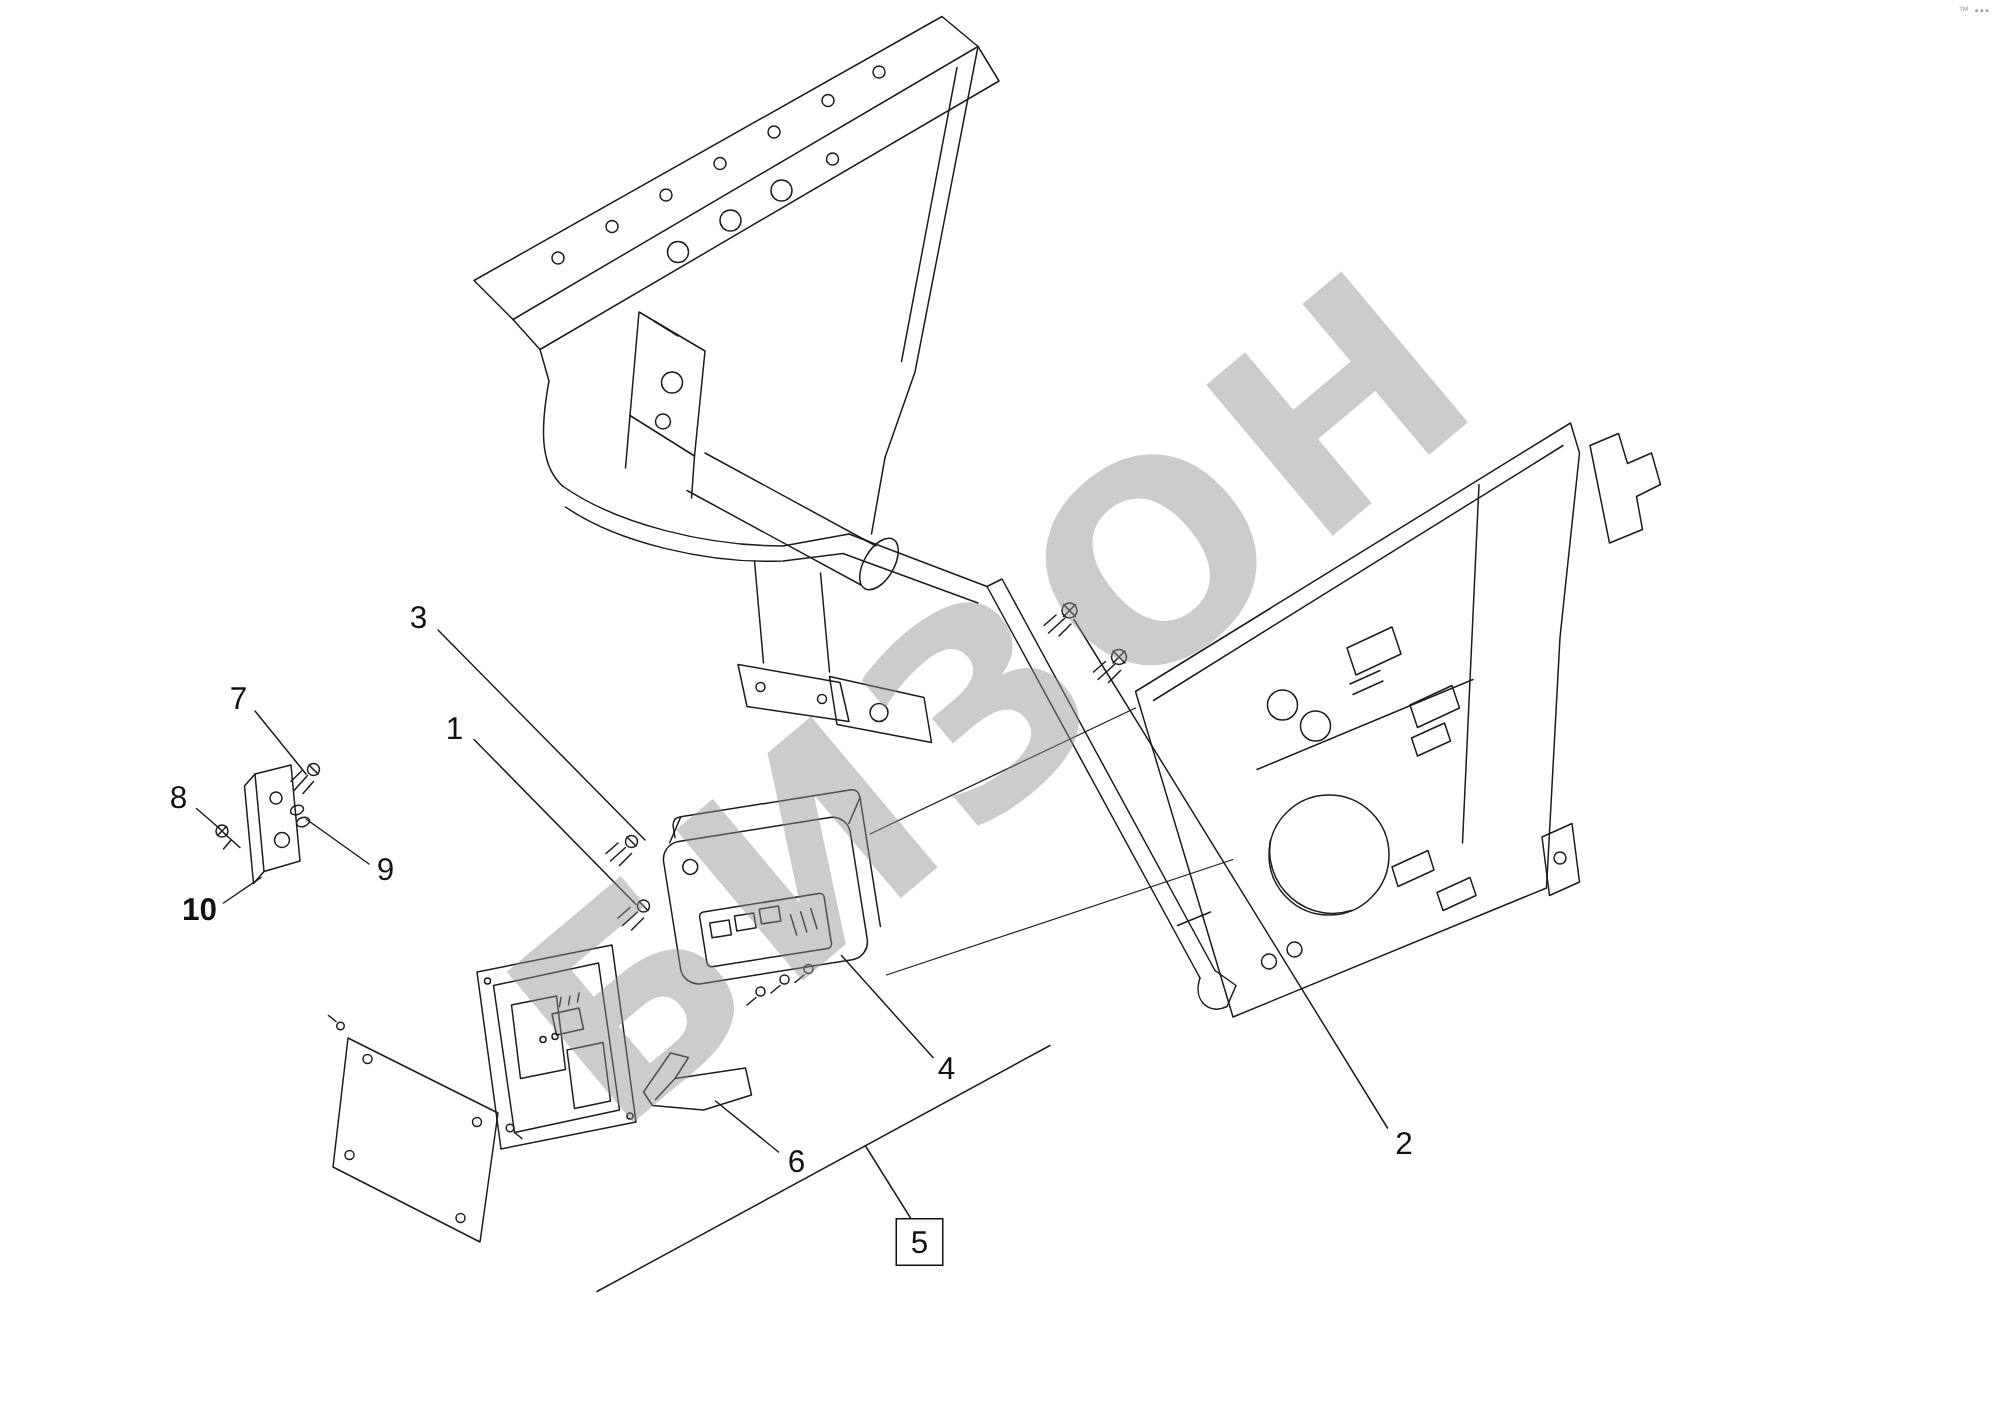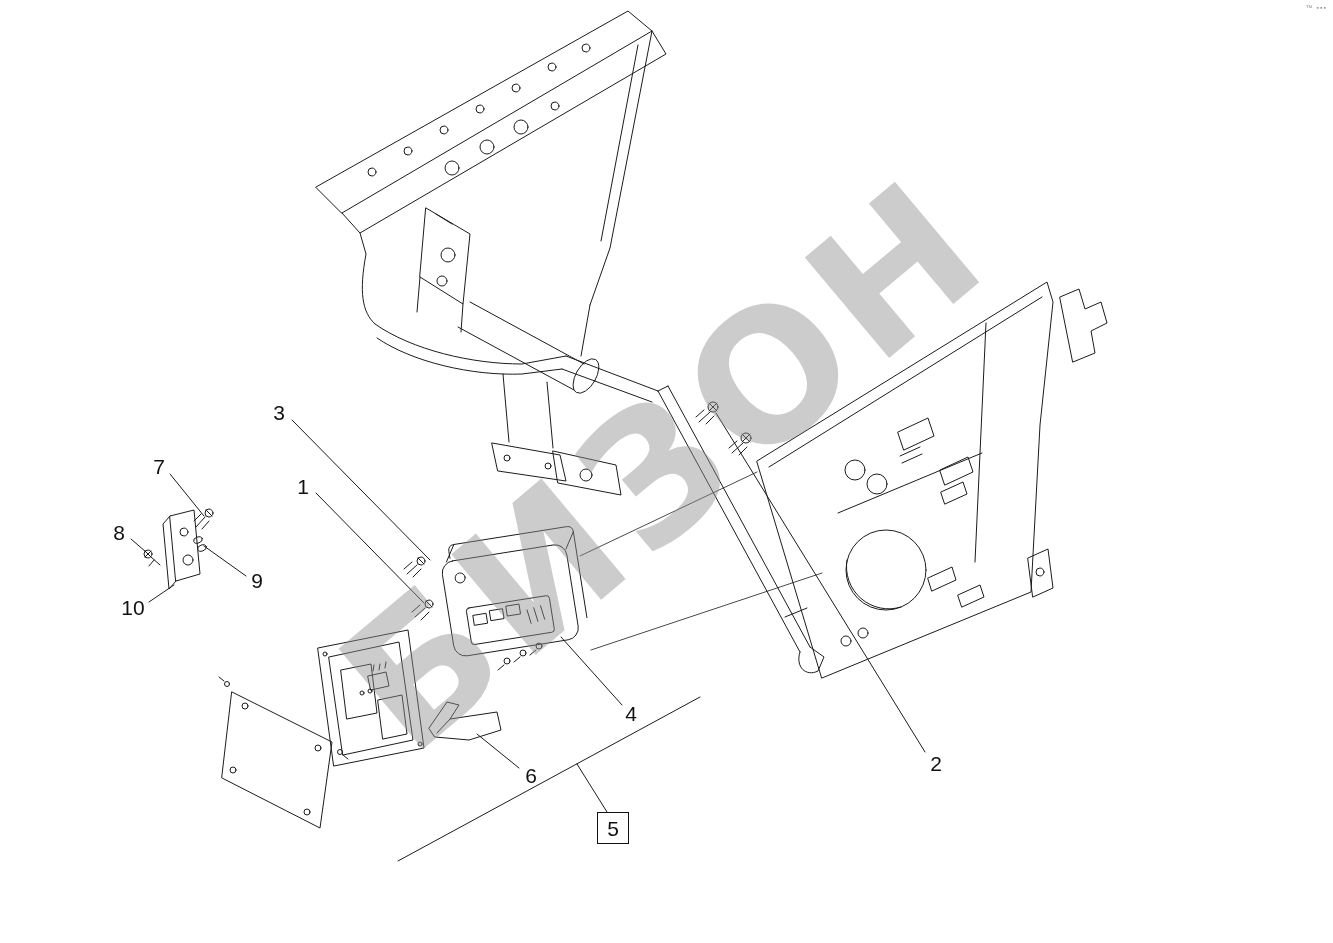--- a/index.html
+++ b/index.html
@@ -203,15 +203,15 @@
 
   <div class="callout" style="left:303px;top:486px;">1</div>
   <div class="callout" style="left:936px;top:763px;">2</div>
   <div class="callout" style="left:279px;top:412px;">3</div>
   <div class="callout" style="left:631px;top:713px;">4</div>
   <div class="callout boxed" style="left:613px;top:828px;">5</div>
   <div class="callout" style="left:531px;top:775px;">6</div>
   <div class="callout" style="left:159px;top:466px;">7</div>
   <div class="callout" style="left:119px;top:532px;">8</div>
   <div class="callout" style="left:257px;top:580px;">9</div>
-  <div class="callout" style="left:133px;top:607px;">10</div>
+  <div class="callout" style="left:133px;top:607px;font-weight:bold;">10</div>
 
 </div>
 
 </body></html>

